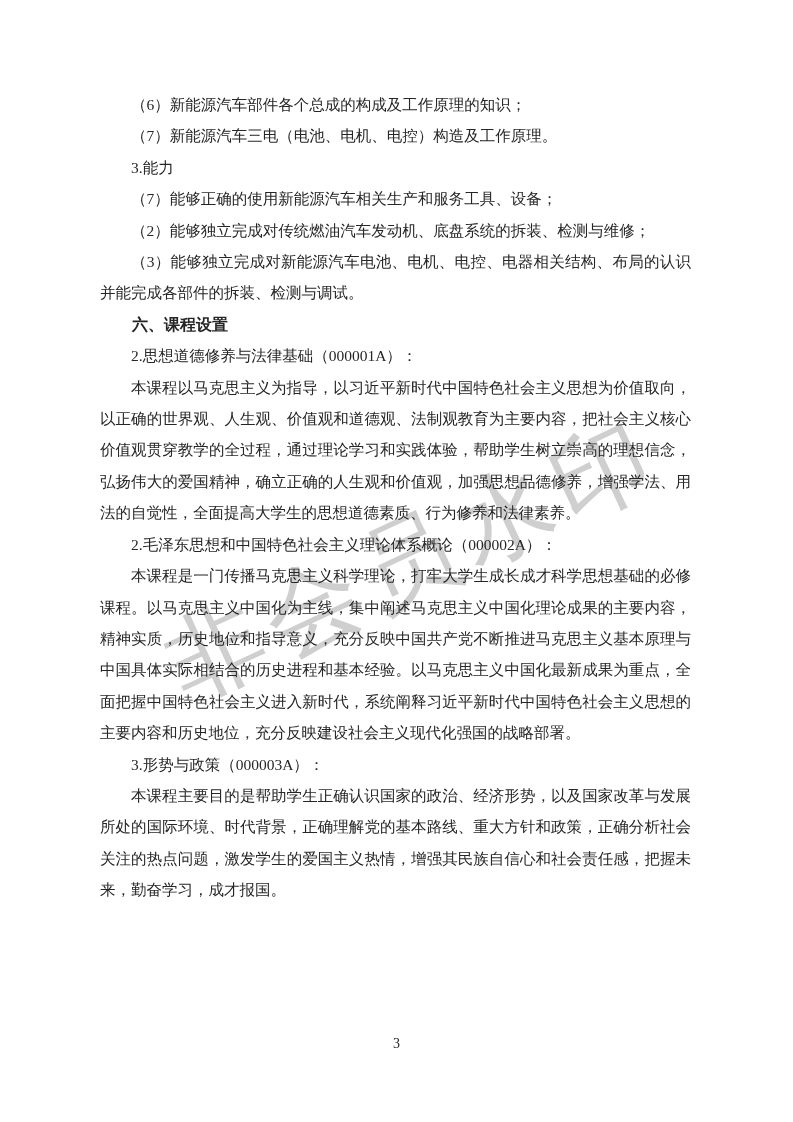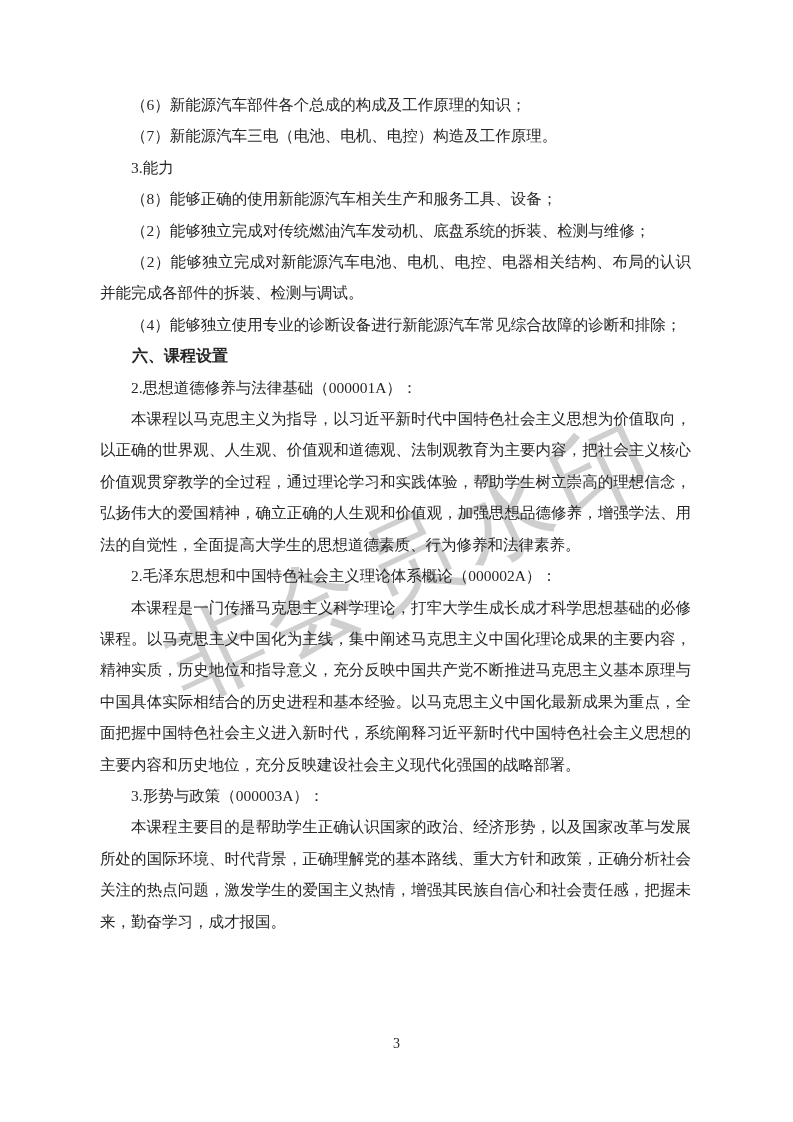--- a/index.html
+++ b/index.html
@@ -65,24 +65,23 @@
 <body>
 
 <div class="page">
 
   <div class="watermark">非会员水印</div>
 
   <div class="content">
     <p>（6）新能源汽车部件各个总成的构成及工作原理的知识；</p>
     <p>（7）新能源汽车三电（电池、电机、电控）构造及工作原理。</p>
     <p>3.能力</p>
-    <p>（8）能够正确的使用新能源汽车相关生产和服务工具、设备；</p>
+    <p>（7）能够正确的使用新能源汽车相关生产和服务工具、设备；</p>
     <p>（2）能够独立完成对传统燃油汽车发动机、底盘系统的拆装、检测与维修；</p>
-    <p>（2）能够独立完成对新能源汽车电池、电机、电控、电器相关结构、布局的认识并能完成各部件的拆装、检测与调试。</p>
-    <p>（4）能够独立使用专业的诊断设备进行新能源汽车常见综合故障的诊断和排除；</p>
+    <p>（3）能够独立完成对新能源汽车电池、电机、电控、电器相关结构、布局的认识并能完成各部件的拆装、检测与调试。</p>
     <p class="heading">六、课程设置</p>
     <p>2.思想道德修养与法律基础（000001A）：</p>
     <p>本课程以马克思主义为指导，以习近平新时代中国特色社会主义思想为价值取向，以正确的世界观、人生观、价值观和道德观、法制观教育为主要内容，把社会主义核心价值观贯穿教学的全过程，通过理论学习和实践体验，帮助学生树立崇高的理想信念，弘扬伟大的爱国精神，确立正确的人生观和价值观，加强思想品德修养，增强学法、用法的自觉性，全面提高大学生的思想道德素质、行为修养和法律素养。</p>
     <p>2.毛泽东思想和中国特色社会主义理论体系概论（000002A）：</p>
     <p>本课程是一门传播马克思主义科学理论，打牢大学生成长成才科学思想基础的必修课程。以马克思主义中国化为主线，集中阐述马克思主义中国化理论成果的主要内容，精神实质，历史地位和指导意义，充分反映中国共产党不断推进马克思主义基本原理与中国具体实际相结合的历史进程和基本经验。以马克思主义中国化最新成果为重点，全面把握中国特色社会主义进入新时代，系统阐释习近平新时代中国特色社会主义思想的主要内容和历史地位，充分反映建设社会主义现代化强国的战略部署。</p>
     <p>3.形势与政策（000003A）：</p>
     <p>本课程主要目的是帮助学生正确认识国家的政治、经济形势，以及国家改革与发展所处的国际环境、时代背景，正确理解党的基本路线、重大方针和政策，正确分析社会关注的热点问题，激发学生的爱国主义热情，增强其民族自信心和社会责任感，把握未来，勤奋学习，成才报国。</p>
   </div>
 
   <div class="page-footer">3</div>

